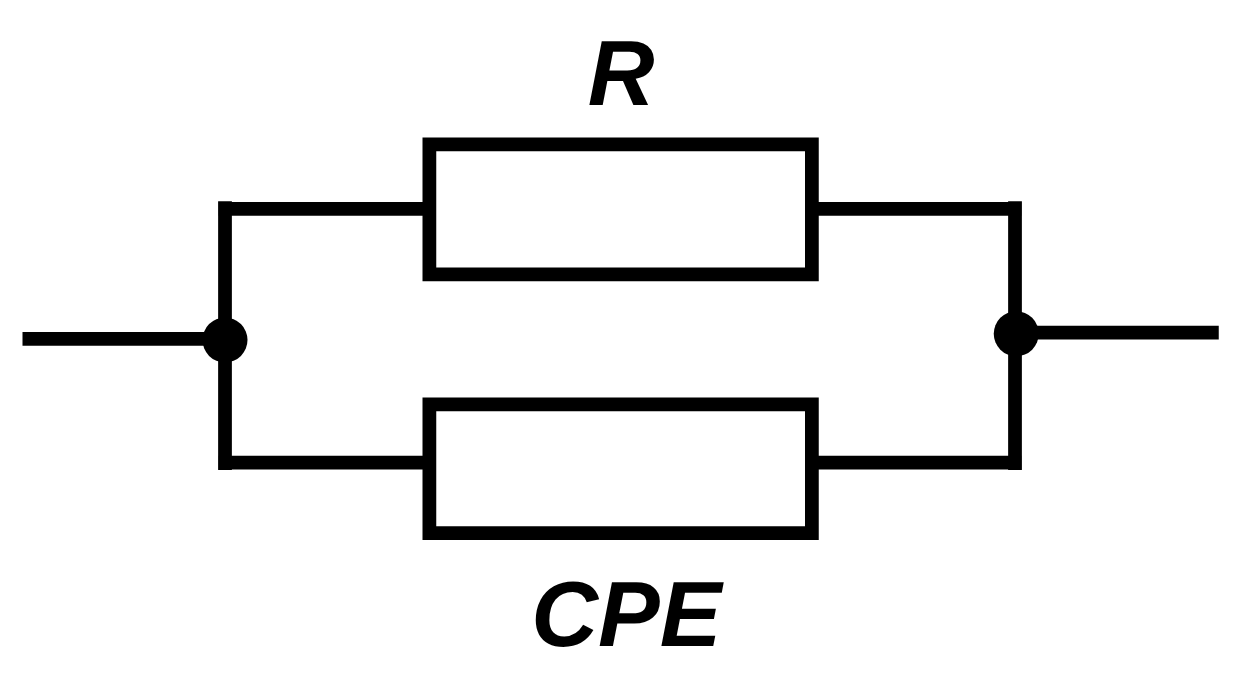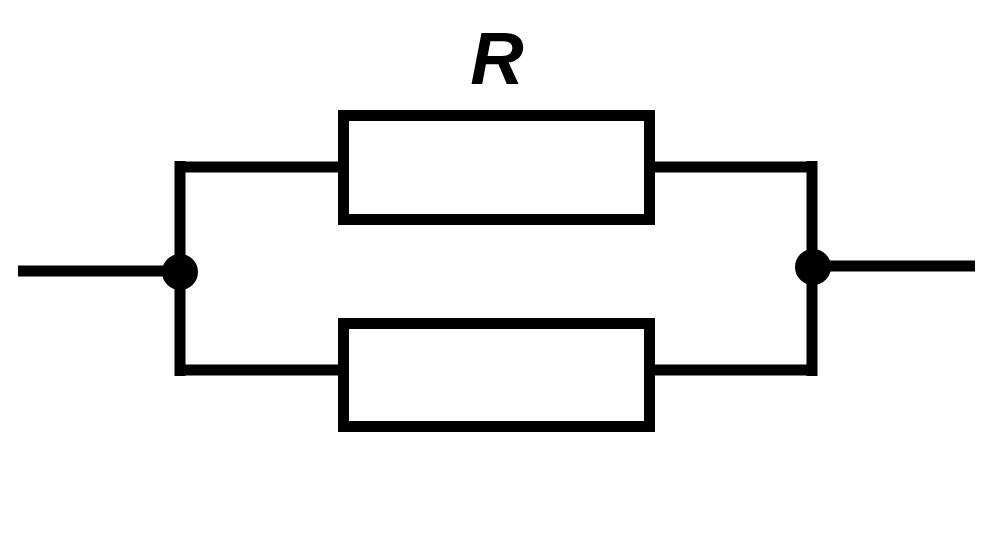--- a/index.html
+++ b/index.html
@@ -105,14 +105,17 @@
     <circle class="junction-dot" cx="180" cy="272" r="18"></circle>
 
     <circle class="junction-dot" cx="813" cy="267" r="18"></circle>
 
   </svg>
 
   <div class="component-label" id="label-r">
     <span class="label-shift">R</span>
   </div>
 
+  <div class="component-label" id="label-cpe">
+    <span class="label-shift">CPE</span>
+  </div>
 
 </div>
 
 </body></html>

